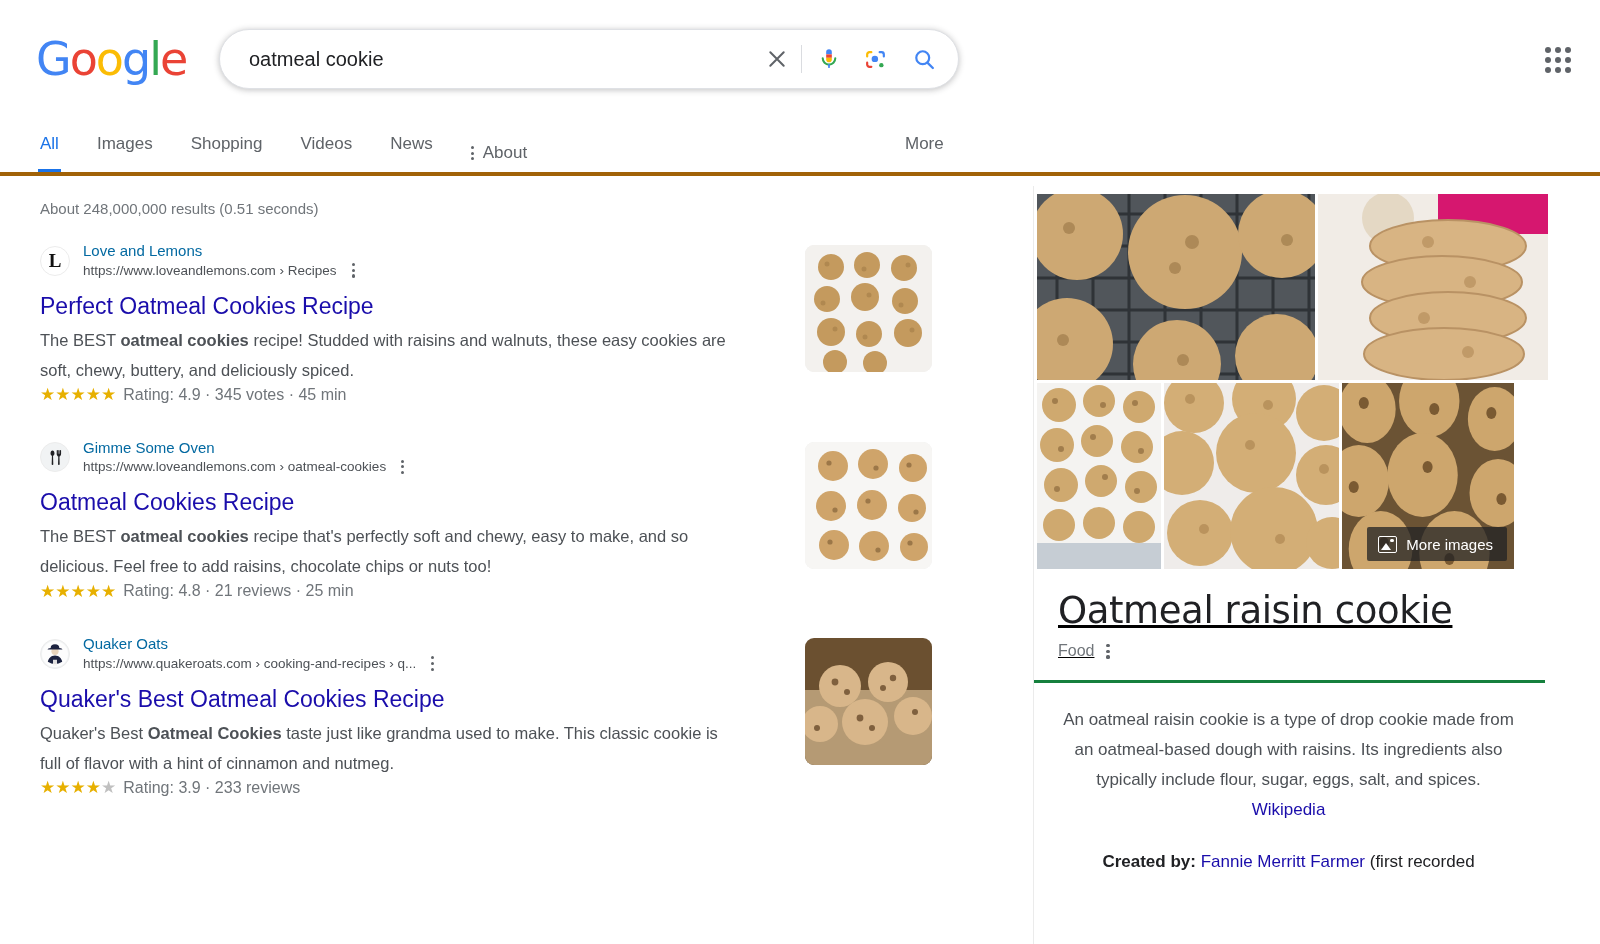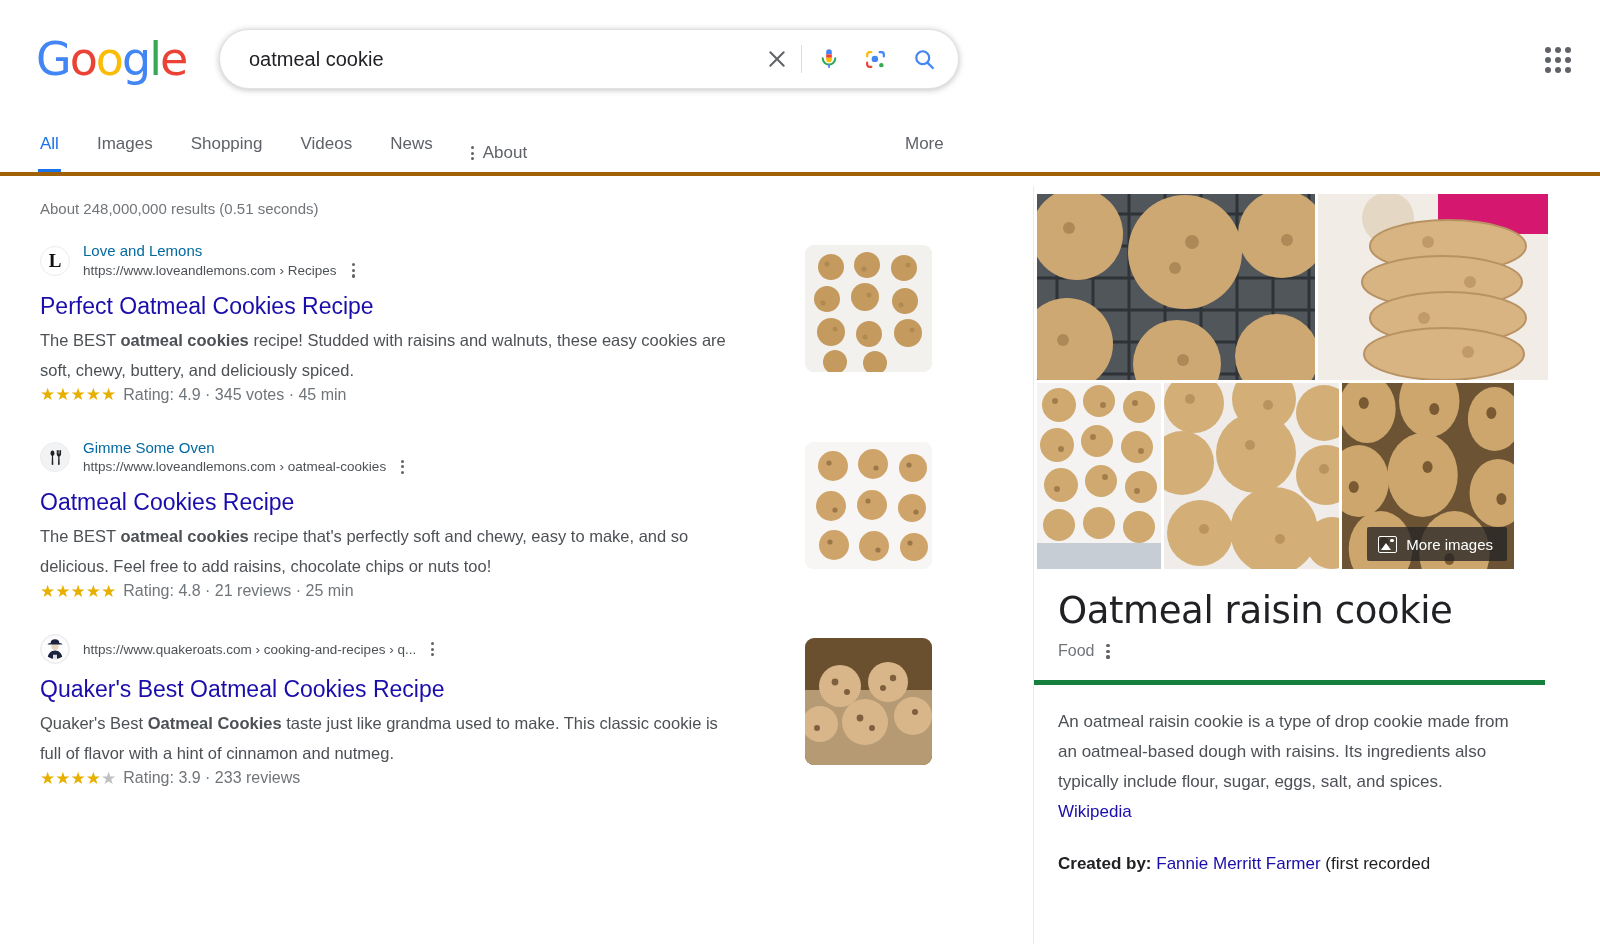--- a/index.html
+++ b/index.html
@@ -271,37 +271,38 @@
     border-bottom: 7px solid #fff;
   }
   .img-icon::after {
     content:""; position:absolute; right:2.5px; top:2.5px;
     width: 3.4px; height: 3.4px; border-radius: 50%;
     background:#fff;
   }
 
   .kp-titleblock {
     padding: 20px 26px 18px 24px;
-    border-bottom: 5px solid #15803d;
+    border-bottom: 3px solid #15803d;
+    text-decoration: underline;
   }
   .kp-title {
     font-size: 37px;
     line-height: 44px;
     color: #202124;
     font-weight: 400;
     font-family: "DejaVu Sans", sans-serif;
     letter-spacing: -0.4px;
   }
   .kp-subtitle-row {
     display: flex; align-items: center; gap: 6px;
     margin-top: 8px;
   }
   .kp-subtitle { font-size: 16px; color: #70757a; }
 
-  .kp-body { padding: 22px 26px 0 24px; }
+  .kp-body { padding: 22px 26px 0 24px; text-align: center; }
   .kp-desc {
     font-size: 17px;
     line-height: 30px;
     color: #4d5156;
   }
   .kp-desc a { color: #1a0dab; text-decoration: none; cursor: pointer; }
   .kp-fact {
     margin-top: 22px;
     font-size: 17px;
     line-height: 30px;
@@ -533,20 +534,21 @@
         <div class="favicon">
           <svg width="26" height="26" viewBox="0 0 26 26" aria-hidden="true">
             <circle cx="13" cy="13" r="13" fill="#fdfdfd"></circle>
             <path d="M13 14.5c4 0 6.6 3 7.2 6.2a13 13 0 0 1-14.4 0C6.4 17.5 9 14.5 13 14.5z" fill="#1c2340"></path>
             <circle cx="13" cy="10.3" r="3.6" fill="#e8d5bd"></circle>
             <path d="M5.6 8.6h14.8c0-.9-1.3-1.5-3.1-1.7.1-2-1.4-3.6-4.3-3.6S8.6 4.9 8.7 6.9C6.9 7.1 5.6 7.7 5.6 8.6z" fill="#1c2340"></path>
             <path d="M11 18.8h4v6h-4z" fill="#f5f3ef" opacity=".9"></path>
           </svg>
         </div>
         <div class="site-meta">
+          <div class="site-name">Quaker Oats</div>
           <div class="site-url-row">
             <div class="site-url">https://www.quakeroats.com › cooking-and-recipes › q...</div>
             <span class="kebab">
               <i></i>
               <i></i>
               <i></i>
             </span>
           </div>
         </div>
       </div>

